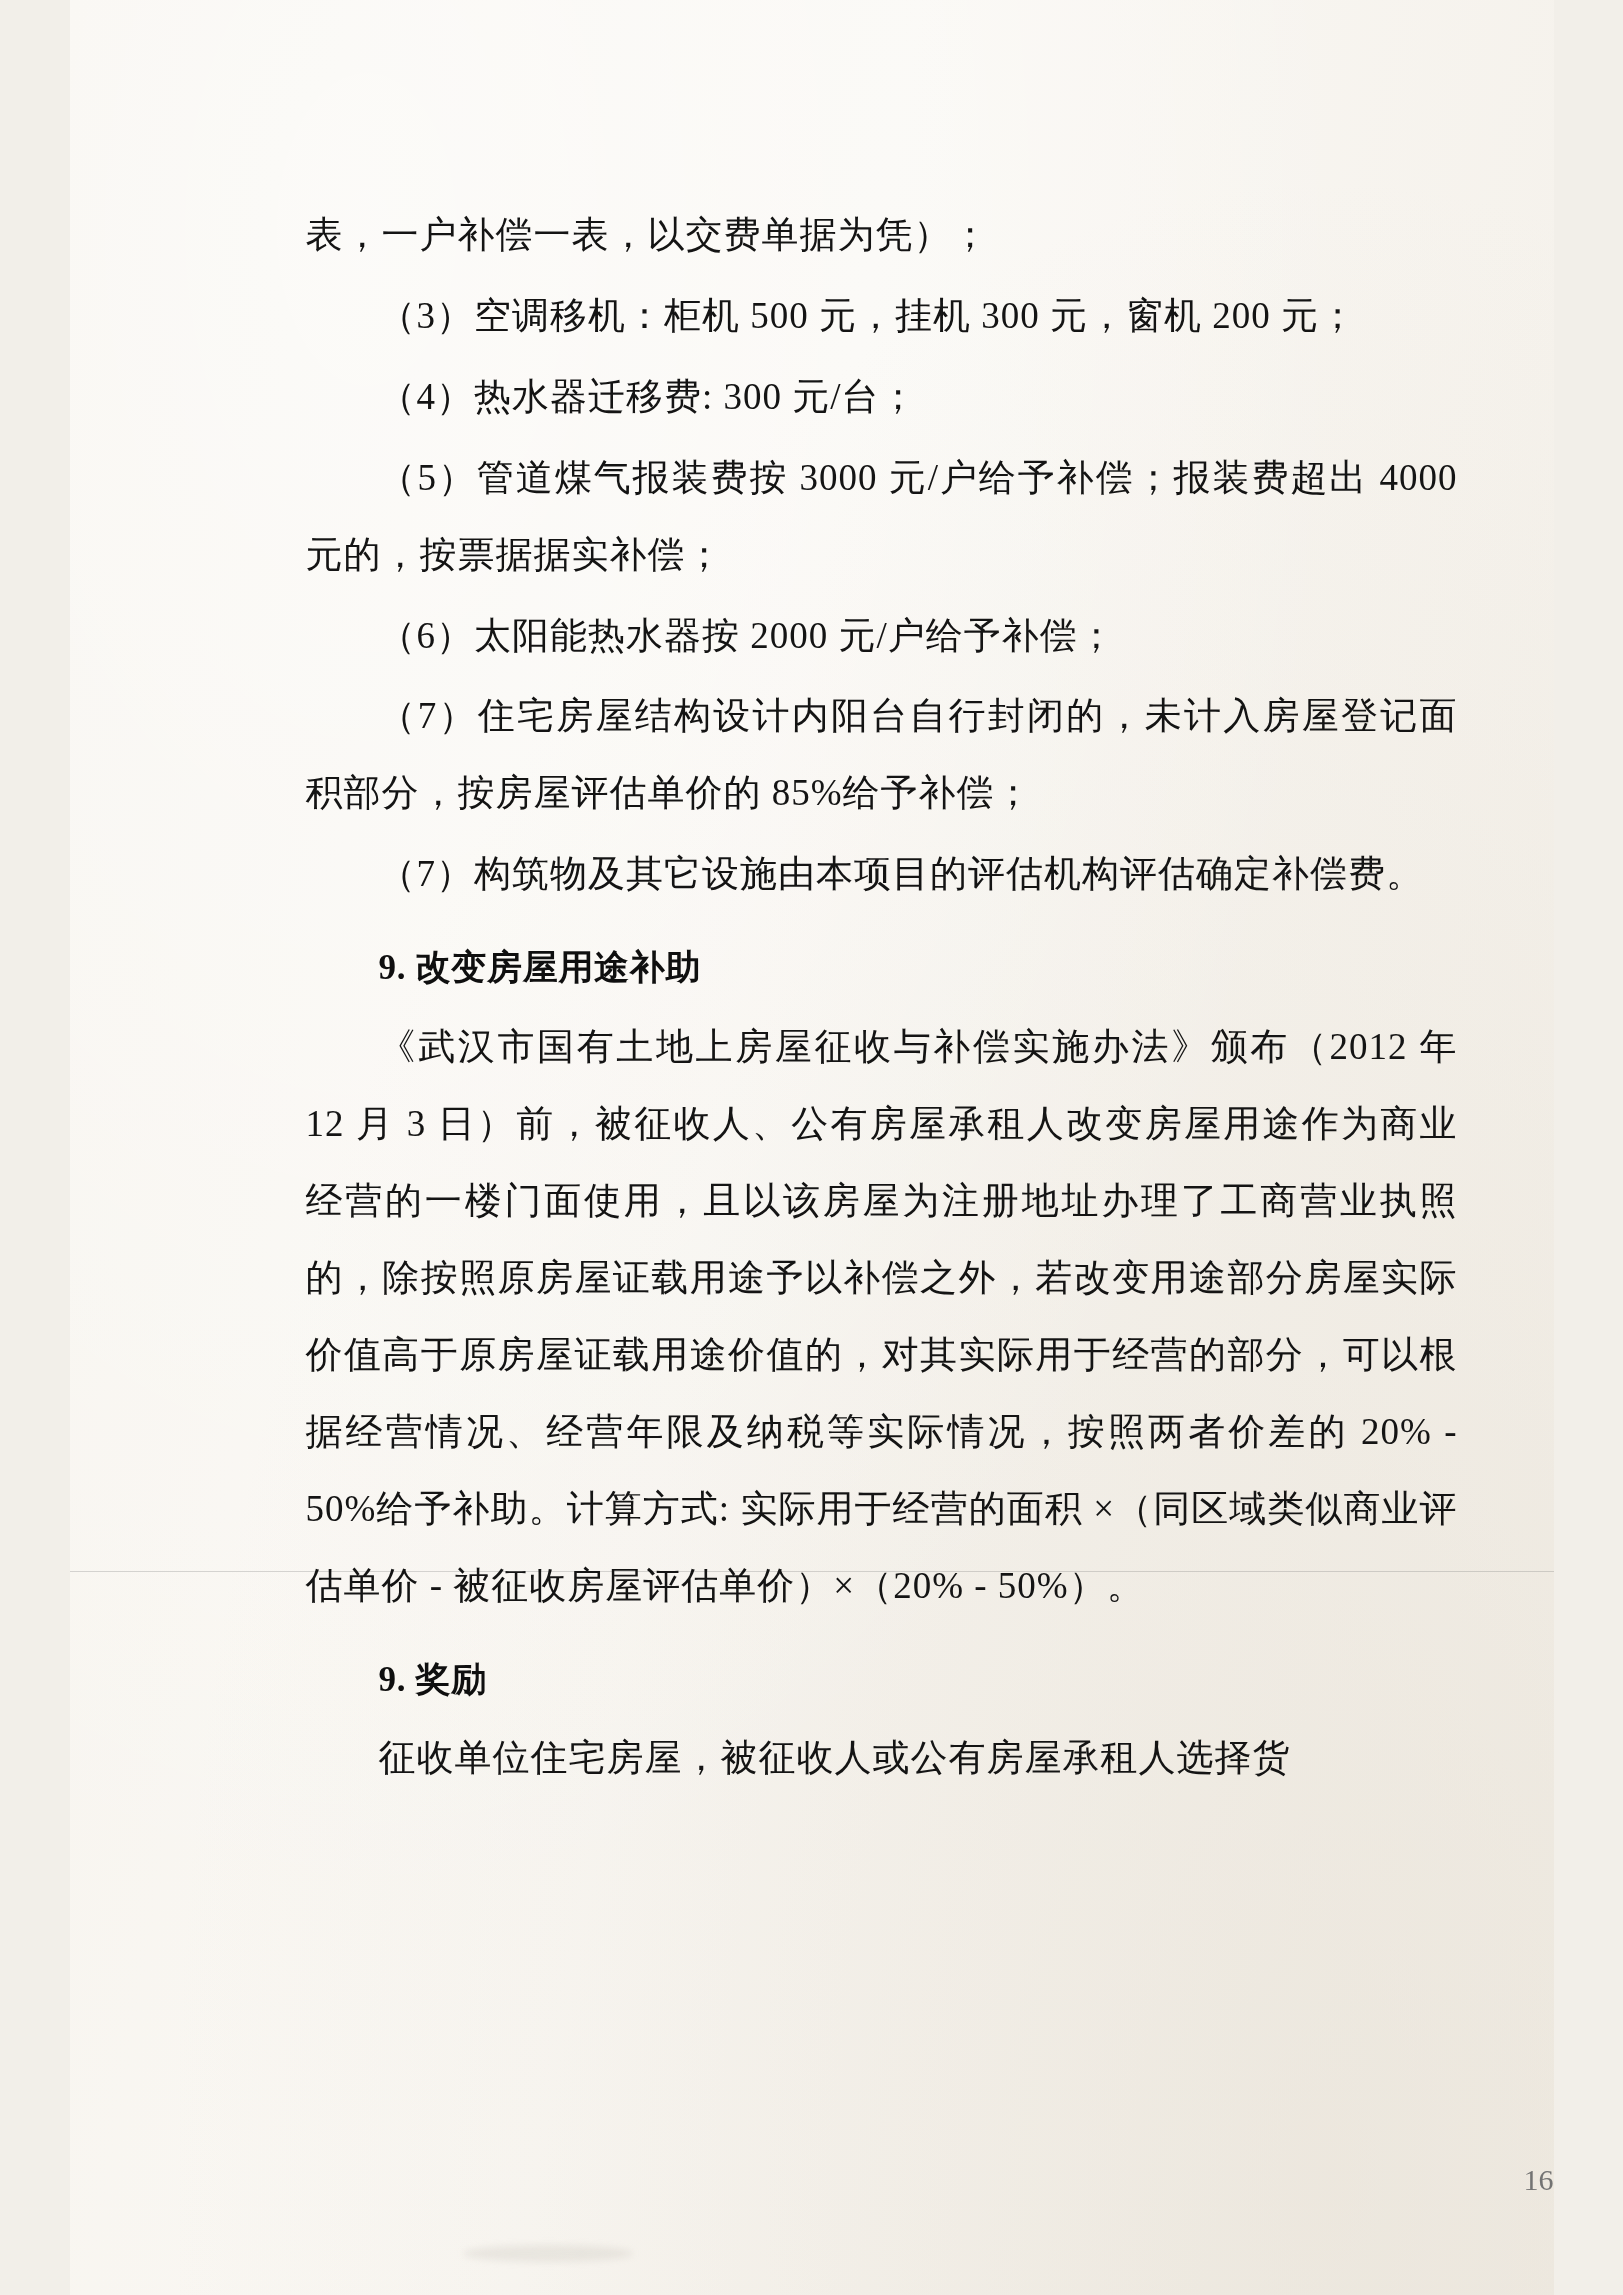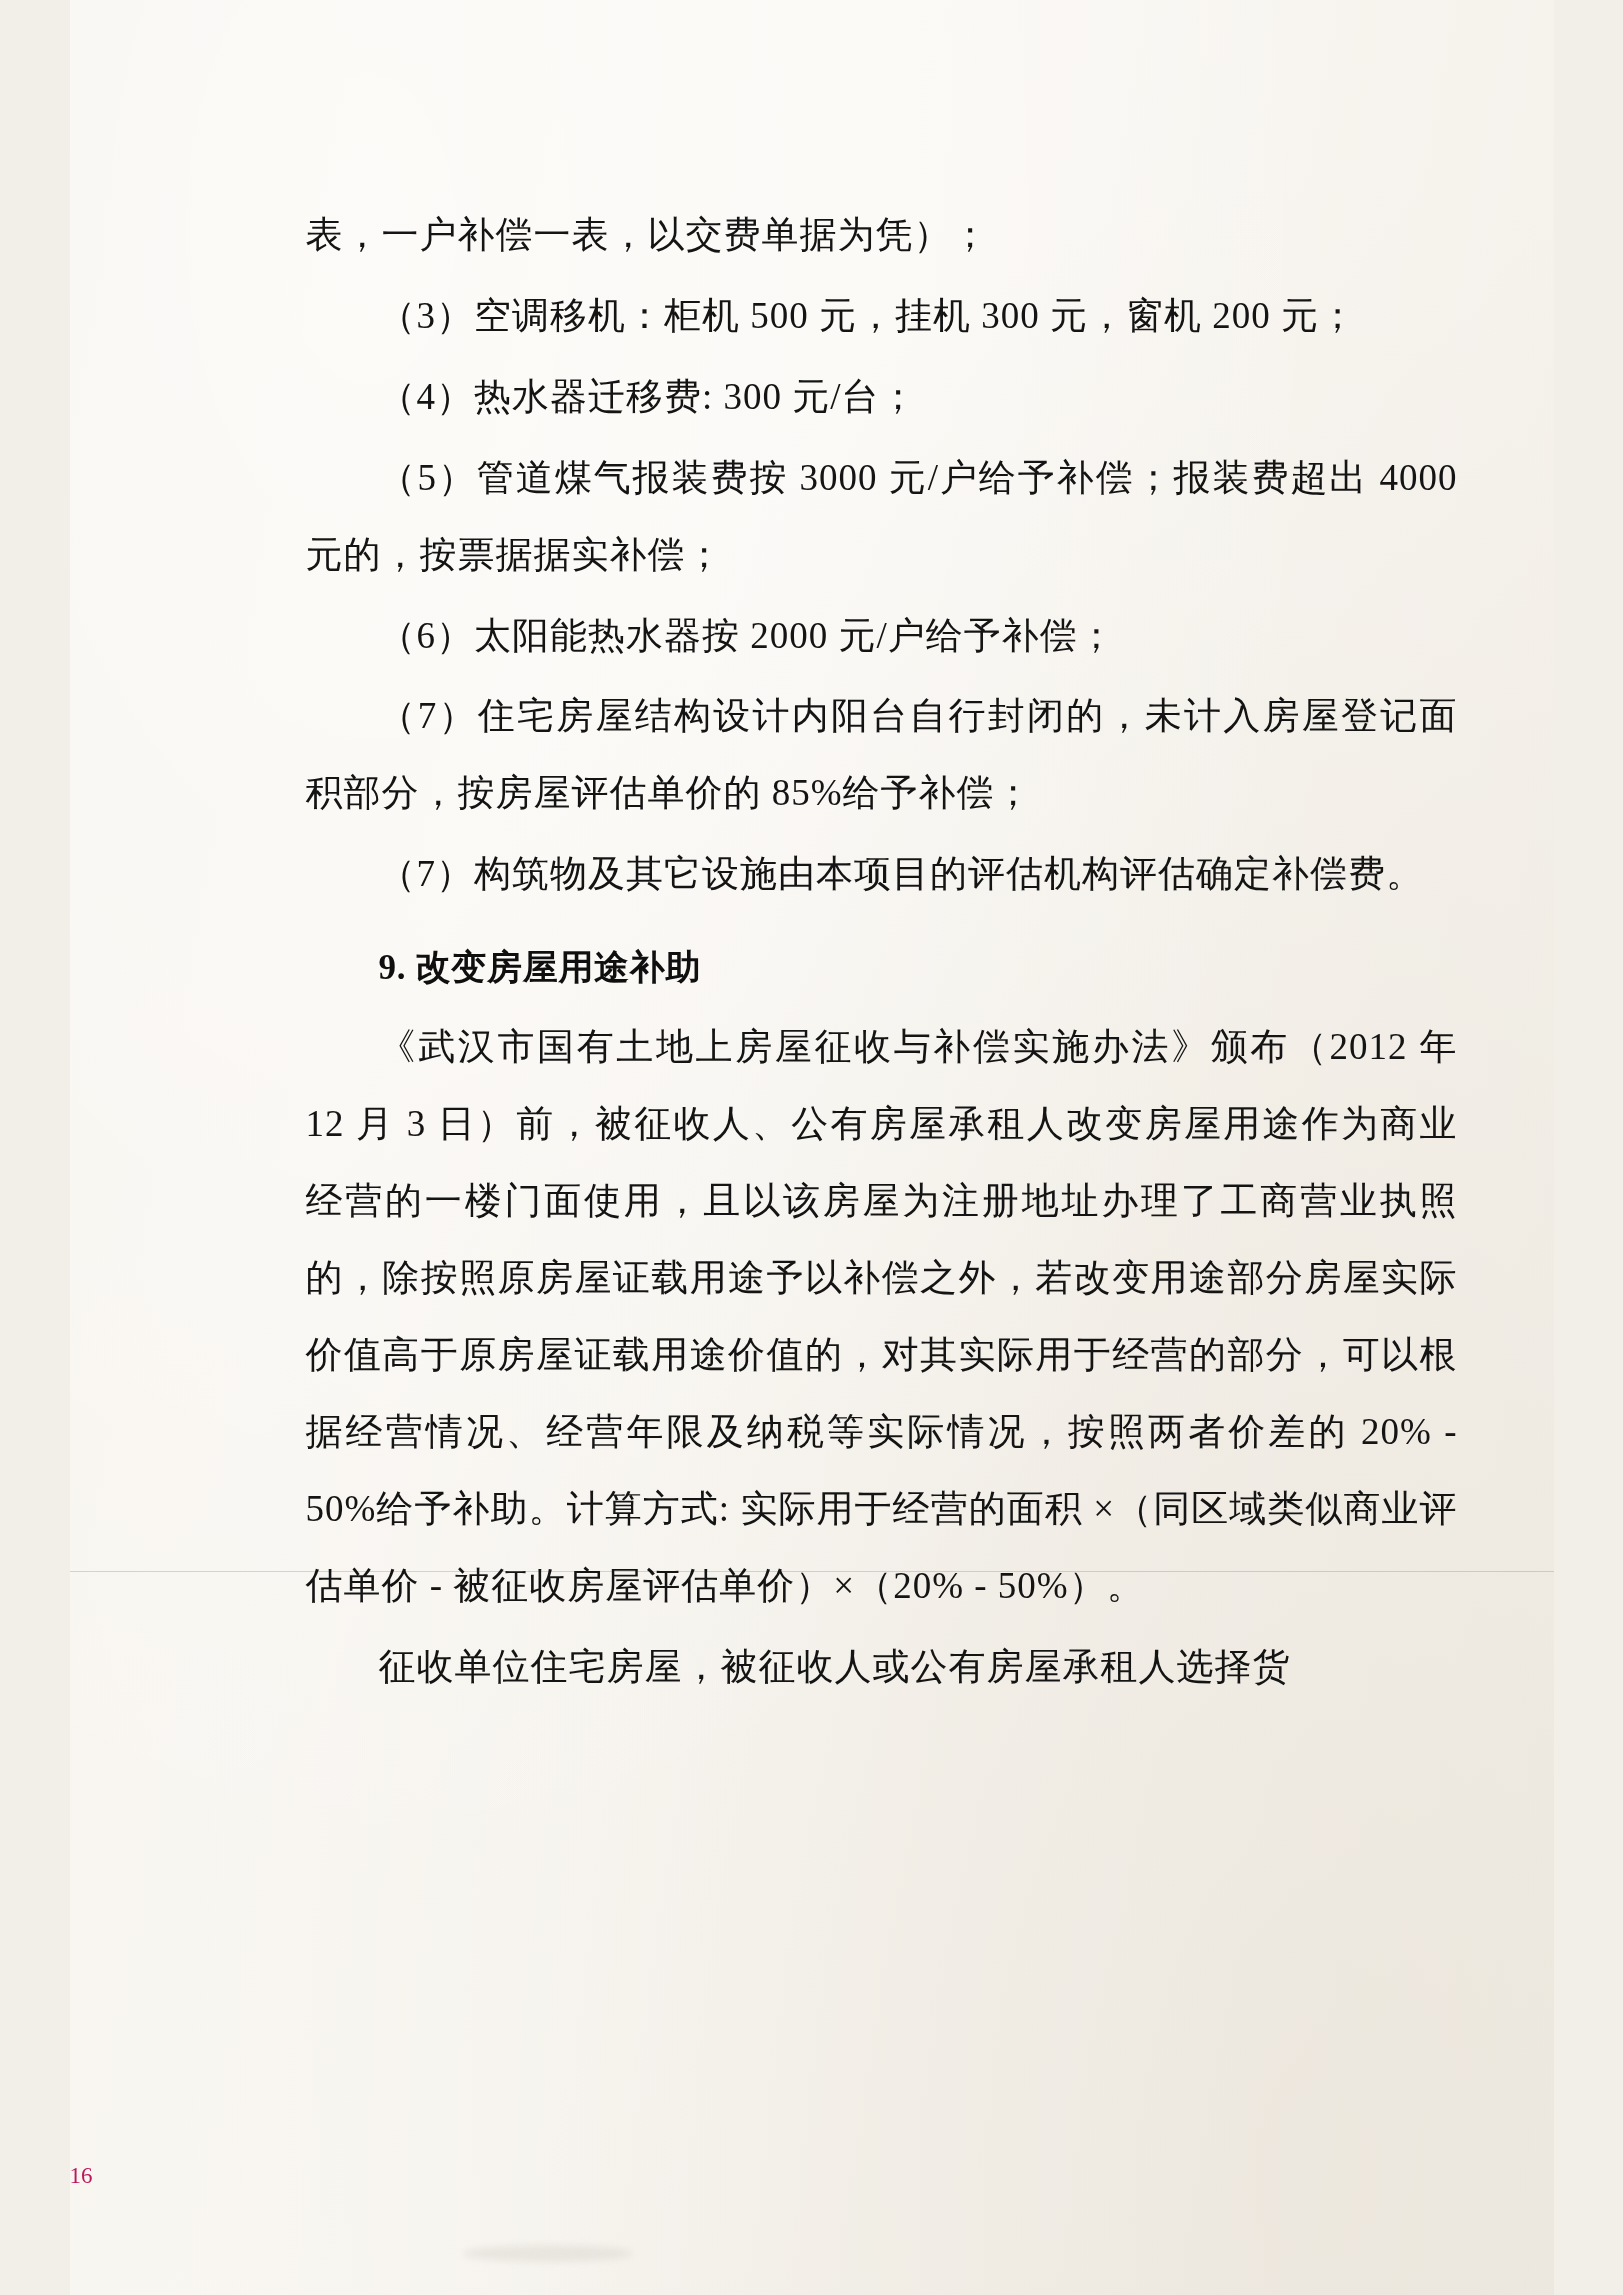--- a/index.html
+++ b/index.html
@@ -67,23 +67,23 @@
     text-indent: 73px;
     letter-spacing: 0.7px;
     color: #0f0f0f;
     font-family: "Liberation Serif", "DejaVu Serif", serif;
   }
   .page-number {
     position: absolute;
     left: 0;
     right: 0;
     top: 2163px;
-    text-align: left;
-    font-size: 23px;
-    color: #be185d;
+    text-align: right;
+    font-size: 30px;
+    color: #737373;
     font-family: "Liberation Serif", "DejaVu Serif", serif;
   }
   .smudge {
     position: absolute;
     border-radius: 50%;
     background: rgba(170,165,155,0.18);
     filter: blur(3.9px);
     pointer-events: none;
   }
 </style>
@@ -109,20 +109,21 @@
     <p class="body-text indent">（6）太阳能热水器按 2000 元/户给予补偿；</p>
 
     <p class="body-text indent">（7）住宅房屋结构设计内阳台自行封闭的，未计入房屋登记面积部分，按房屋评估单价的 85%给予补偿；</p>
 
     <p class="body-text indent">（7）构筑物及其它设施由本项目的评估机构评估确定补偿费。</p>
 
     <h3 class="section-heading">9. 改变房屋用途补助</h3>
 
     <p class="body-text indent">《武汉市国有土地上房屋征收与补偿实施办法》颁布（2012 年 12 月 3 日）前，被征收人、公有房屋承租人改变房屋用途作为商业经营的一楼门面使用，且以该房屋为注册地址办理了工商营业执照的，除按照原房屋证载用途予以补偿之外，若改变用途部分房屋实际价值高于原房屋证载用途价值的，对其实际用于经营的部分，可以根据经营情况、经营年限及纳税等实际情况，按照两者价差的 20% - 50%给予补助。计算方式: 实际用于经营的面积 ×（同区域类似商业评估单价 - 被征收房屋评估单价）×（20% - 50%）。</p>
 
+    <h3 class="section-heading">9. 奖励</h3>
 
     <p class="body-text indent">征收单位住宅房屋，被征收人或公有房屋承租人选择货</p>
 
   </div>
 
   <div class="page-number">16</div>
 
 </div>
 
 

